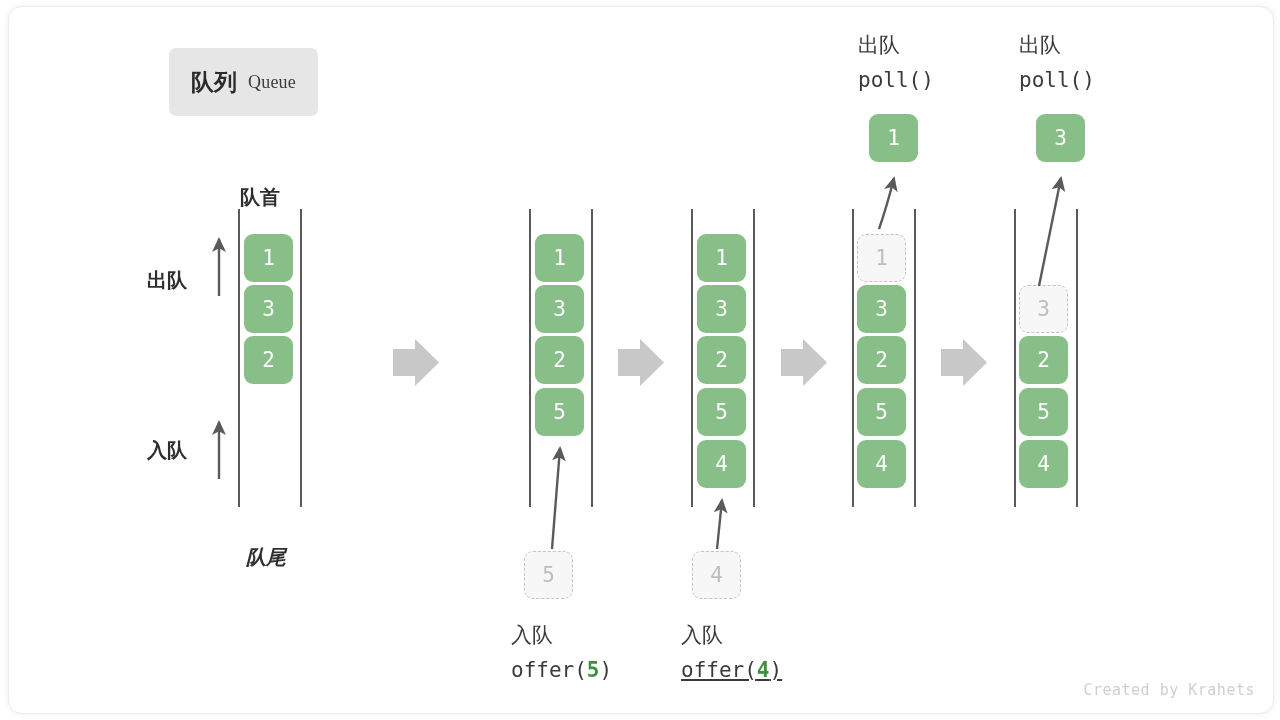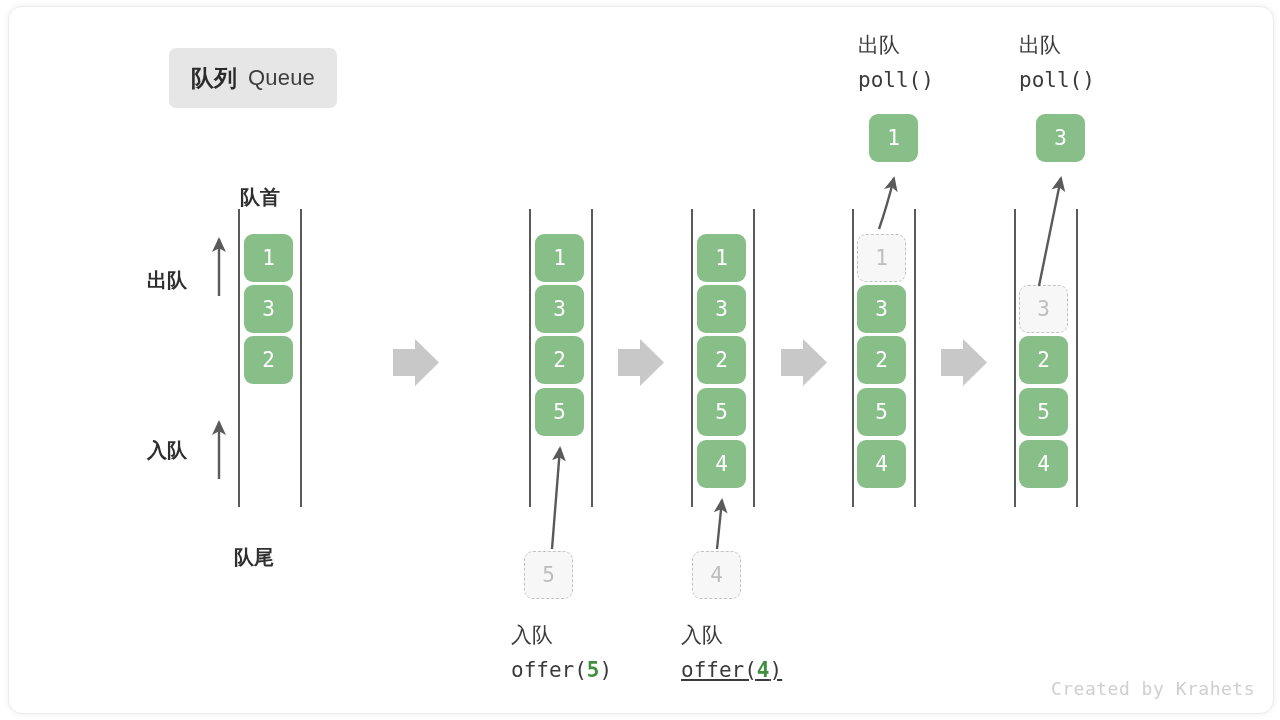--- a/index.html
+++ b/index.html
@@ -31,38 +31,38 @@
     top: -6px;
     width: 1280px;
     height: 720px;
   }
 
   
   #title-badge {
     position: absolute;
     left: 168px;
     top: 47px;
-    height: 60px;
+    height: 68px;
     box-sizing: border-box;
     padding: 0 22px;
     background: #e6e6e6;
     border-radius: 7px;
     display: flex;
     align-items: center;
     gap: 11px;
     white-space: nowrap;
   }
   #title-badge .cn {
     font-size: 23px;
     font-weight: bold;
     color: #2b2b2b;
   }
   #title-badge .en {
-    font-family: Liberation Sans, sans-serif;
-    font-size: 22px;
+    font-family: Liberation Serif, serif;
+    font-size: 18px;
     color: #3d3d3d;
     letter-spacing: 0.2px;
   }
 
   
   .column { position: absolute; top: 0; left: 0; }
 
   .rail {
     position: absolute;
     width: 1.6px;
@@ -111,21 +111,21 @@
     font-size: 21px;
     color: #3a3a3a;
   }
   .lbl .num { color: #3f8f3f; font-weight: bold; }
 
   .credit {
     position: absolute;
     right: 26px;
     bottom: 22px;
     font-family: "DejaVu Sans Mono", "Liberation Mono", monospace;
-    font-size: 18px;
+    font-size: 15px;
     color: #cfcfcf;
     letter-spacing: 0.5px;
   }
 
   svg.overlay {
     position: absolute;
     left: 0; top: 0;
     width: 1280px; height: 720px;
     pointer-events: none;
   }
@@ -136,21 +136,21 @@
 <div id="card">
 <div class="stage">
 
   <div id="title-badge">
     <span class="cn">队列</span>
     <span class="en">Queue</span>
   </div>
 
   <div class="column">
     <div class="lbl cn-bold" style="left:239px; top:160px;margin-top:23px;">队首</div>
-    <div class="lbl cn-bold" style="left:233px; top:543px;">队尾</div>
+    <div class="lbl cn-bold" style="left:245px; top:543px;font-style:italic;">队尾</div>
 
     <div class="lbl cn-bold" style="left:146px; top:266px;">出队</div>
     <div class="lbl cn-bold" style="left:146px; top:436px;">入队</div>
 
     <div class="rail" style="left:237px; top:208px; height:298px;"></div>
     <div class="rail" style="left:299px; top:208px; height:298px;"></div>
 
     <div class="cell filled" style="left:243px; top:233px;">1</div>
     <div class="cell filled" style="left:243px; top:284px;">3</div>
     <div class="cell filled" style="left:243px; top:335px;">2</div>

